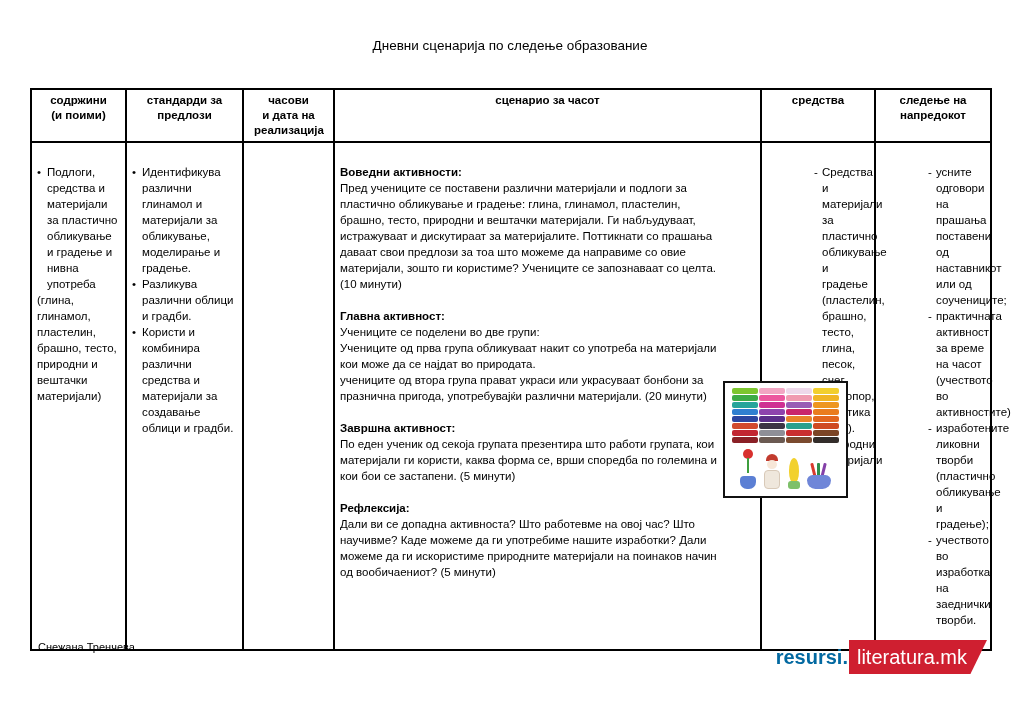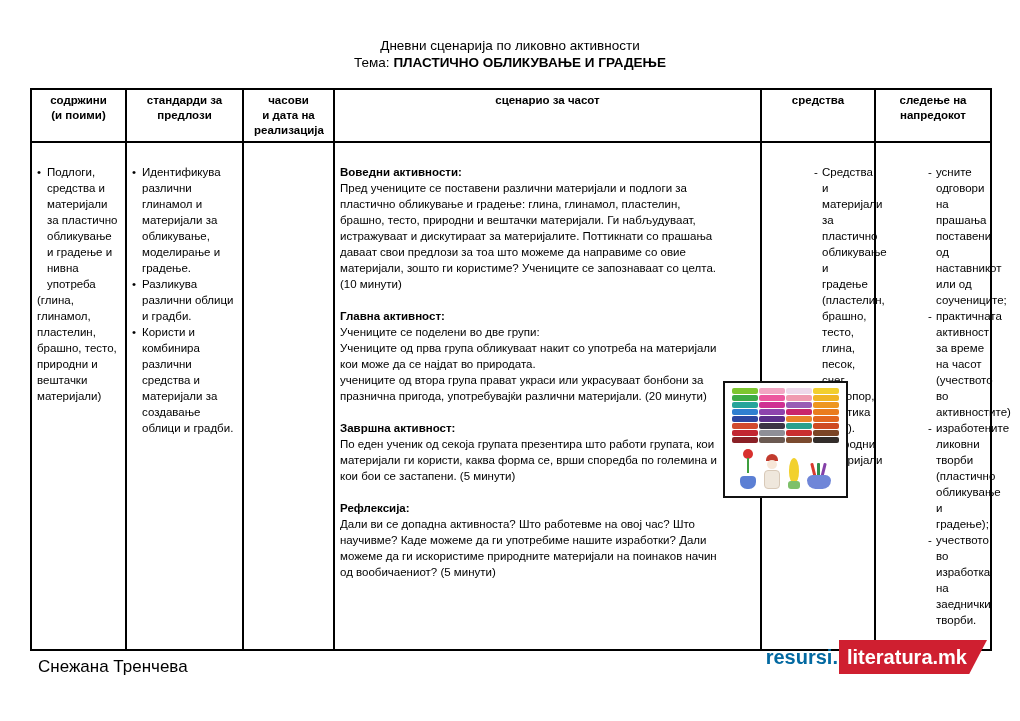--- a/index.html
+++ b/index.html
@@ -51,35 +51,34 @@
   .corn-body{position:absolute;top:0;left:1px;width:10px;height:25px;background:#f2d12e;border-radius:50% 50% 45% 45%;}
   .corn-base{position:absolute;bottom:0;left:0;width:12px;height:8px;background:#7ec06a;border-radius:3px;}
   .fig-pot{width:24px;height:33px;}
   .pot-body{position:absolute;bottom:0;left:0;width:24px;height:14px;background:#6f86d8;border-radius:6px 6px 9px 9px;}
   .stick{position:absolute;width:3px;height:15px;bottom:11px;border-radius:1px;}
   .s1{left:5px;background:#d83a2e;transform:rotate(-14deg);}
   .s2{left:10px;background:#2e8e4a;}
   .s3{left:15px;background:#8440a8;transform:rotate(14deg);}
 
   
-  .footer-author{position:absolute;left:38px;top:657px;font-size:17px;}
+  .footer-author{position:absolute;left:38px;top:641px;font-size:11px;}
   .logo{position:absolute;right:33px;top:640px;display:flex;align-items:center;}
   .logo-prefix{color:#0369a1;font-weight:bold;font-size:20px;}
   .logo-banner{display:inline-block;margin-left:1px;background:#cf1f30;color:#fff;
-               font-weight:bold;font-size:20px;line-height:1;padding:7px 20px 7px 8px;
+               font-weight:normal;font-size:20px;line-height:1;padding:7px 20px 7px 8px;
                clip-path:polygon(0 0,100% 0,88% 100%,0 100%);}
 </style>
 </head>
 <body>
 
 <div class="page">
 
   <div class="doc-title">
-    <div>Дневни сценарија по ликовно активности</div>
-    <div><span>Тема:</span>&nbsp;<span class="b">ПЛАСТИЧНО ОБЛИКУВАЊЕ И ГРАДЕЊЕ</span></div>
+    <div>Дневни сценарија по следење образование</div>
   </div>
 
   <table class="plan">
     <colgroup>
       <col style="width:95px">
         <col style="width:117px">
         <col style="width:91px">
       <col style="width:427px">
         <col style="width:114px">
         <col style="width:116px">

